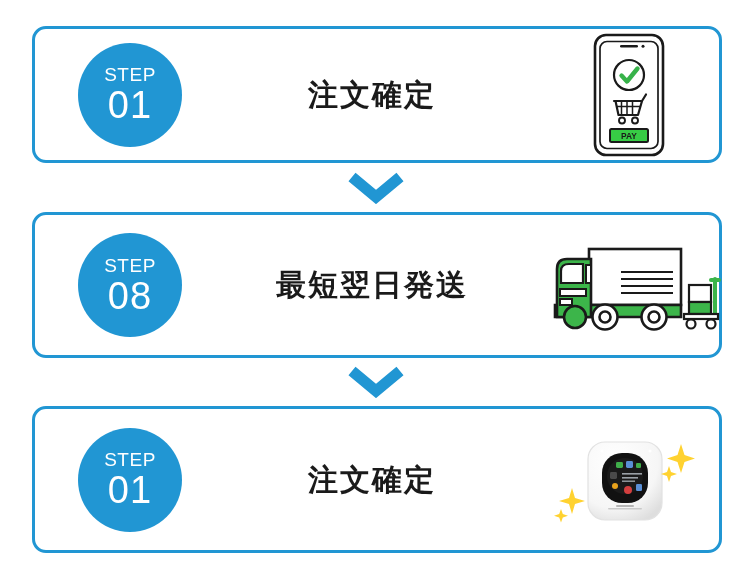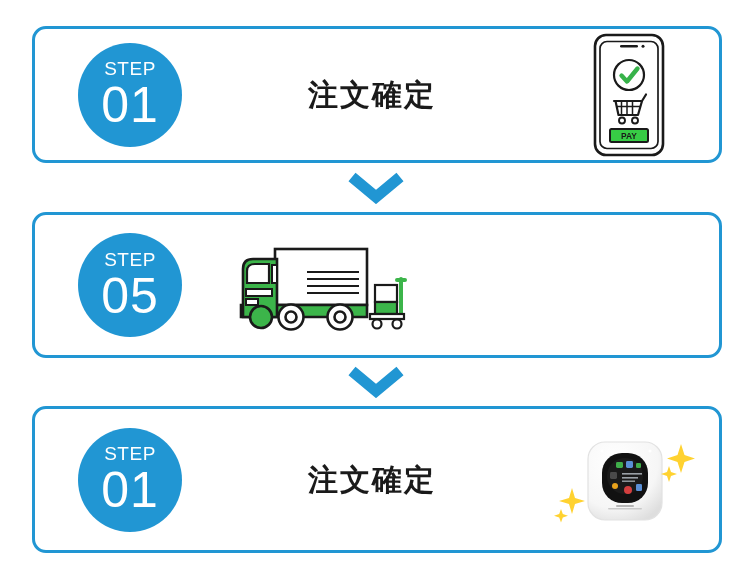--- a/index.html
+++ b/index.html
@@ -57,21 +57,21 @@
     justify-content: center;
     line-height: 1;
   }
   .badge .word {
     font-size: 19px;
     letter-spacing: 0.5px;
     font-weight: 400;
     margin-bottom: 2px;
   }
   .badge .num {
-    font-size: 50px;
+    font-size: 38px;
     font-weight: 400;
     letter-spacing: 1px;
   }
 
   
   .title-wrap {
     flex: 1 1 auto;
     display: flex;
     flex-direction: column;
     align-items: center;
@@ -155,24 +155,27 @@
     <svg width="56" height="32" viewBox="0 0 56 32">
       <path d="M4 5 L28 25 L52 5" fill="none" stroke="#2196D3" stroke-width="11" stroke-linecap="butt" stroke-linejoin="miter"></path>
     </svg>
   </div>
 
   <div class="step-card card-2">
 
     <div class="badge-wrap">
       <div class="badge">
         <span class="word">STEP</span>
-        <span class="num">05</span>
+        <span class="num">08</span>
       </div>
     </div>
 
+    <div class="title-wrap">
+      <div class="title-line">最短翌日発送</div>
+    </div>
 
     <div class="art-wrap">
 
       <svg width="186" height="108" viewBox="0 0 186 108" style="margin-right:-6px;">
 
         <rect x="50" y="18" width="92" height="56" fill="#ffffff" stroke="#1a1a1a" stroke-width="2.6"></rect>
         <path d="M82 41 H134 M82 48 H134 M82 55 H134 M82 62 H134" stroke="#1a1a1a" stroke-width="1.9"></path>
 
         <path d="M16 74 H142 V86 H16 Z" fill="#3CB54A" stroke="#1a1a1a" stroke-width="2.6"></path>
 

